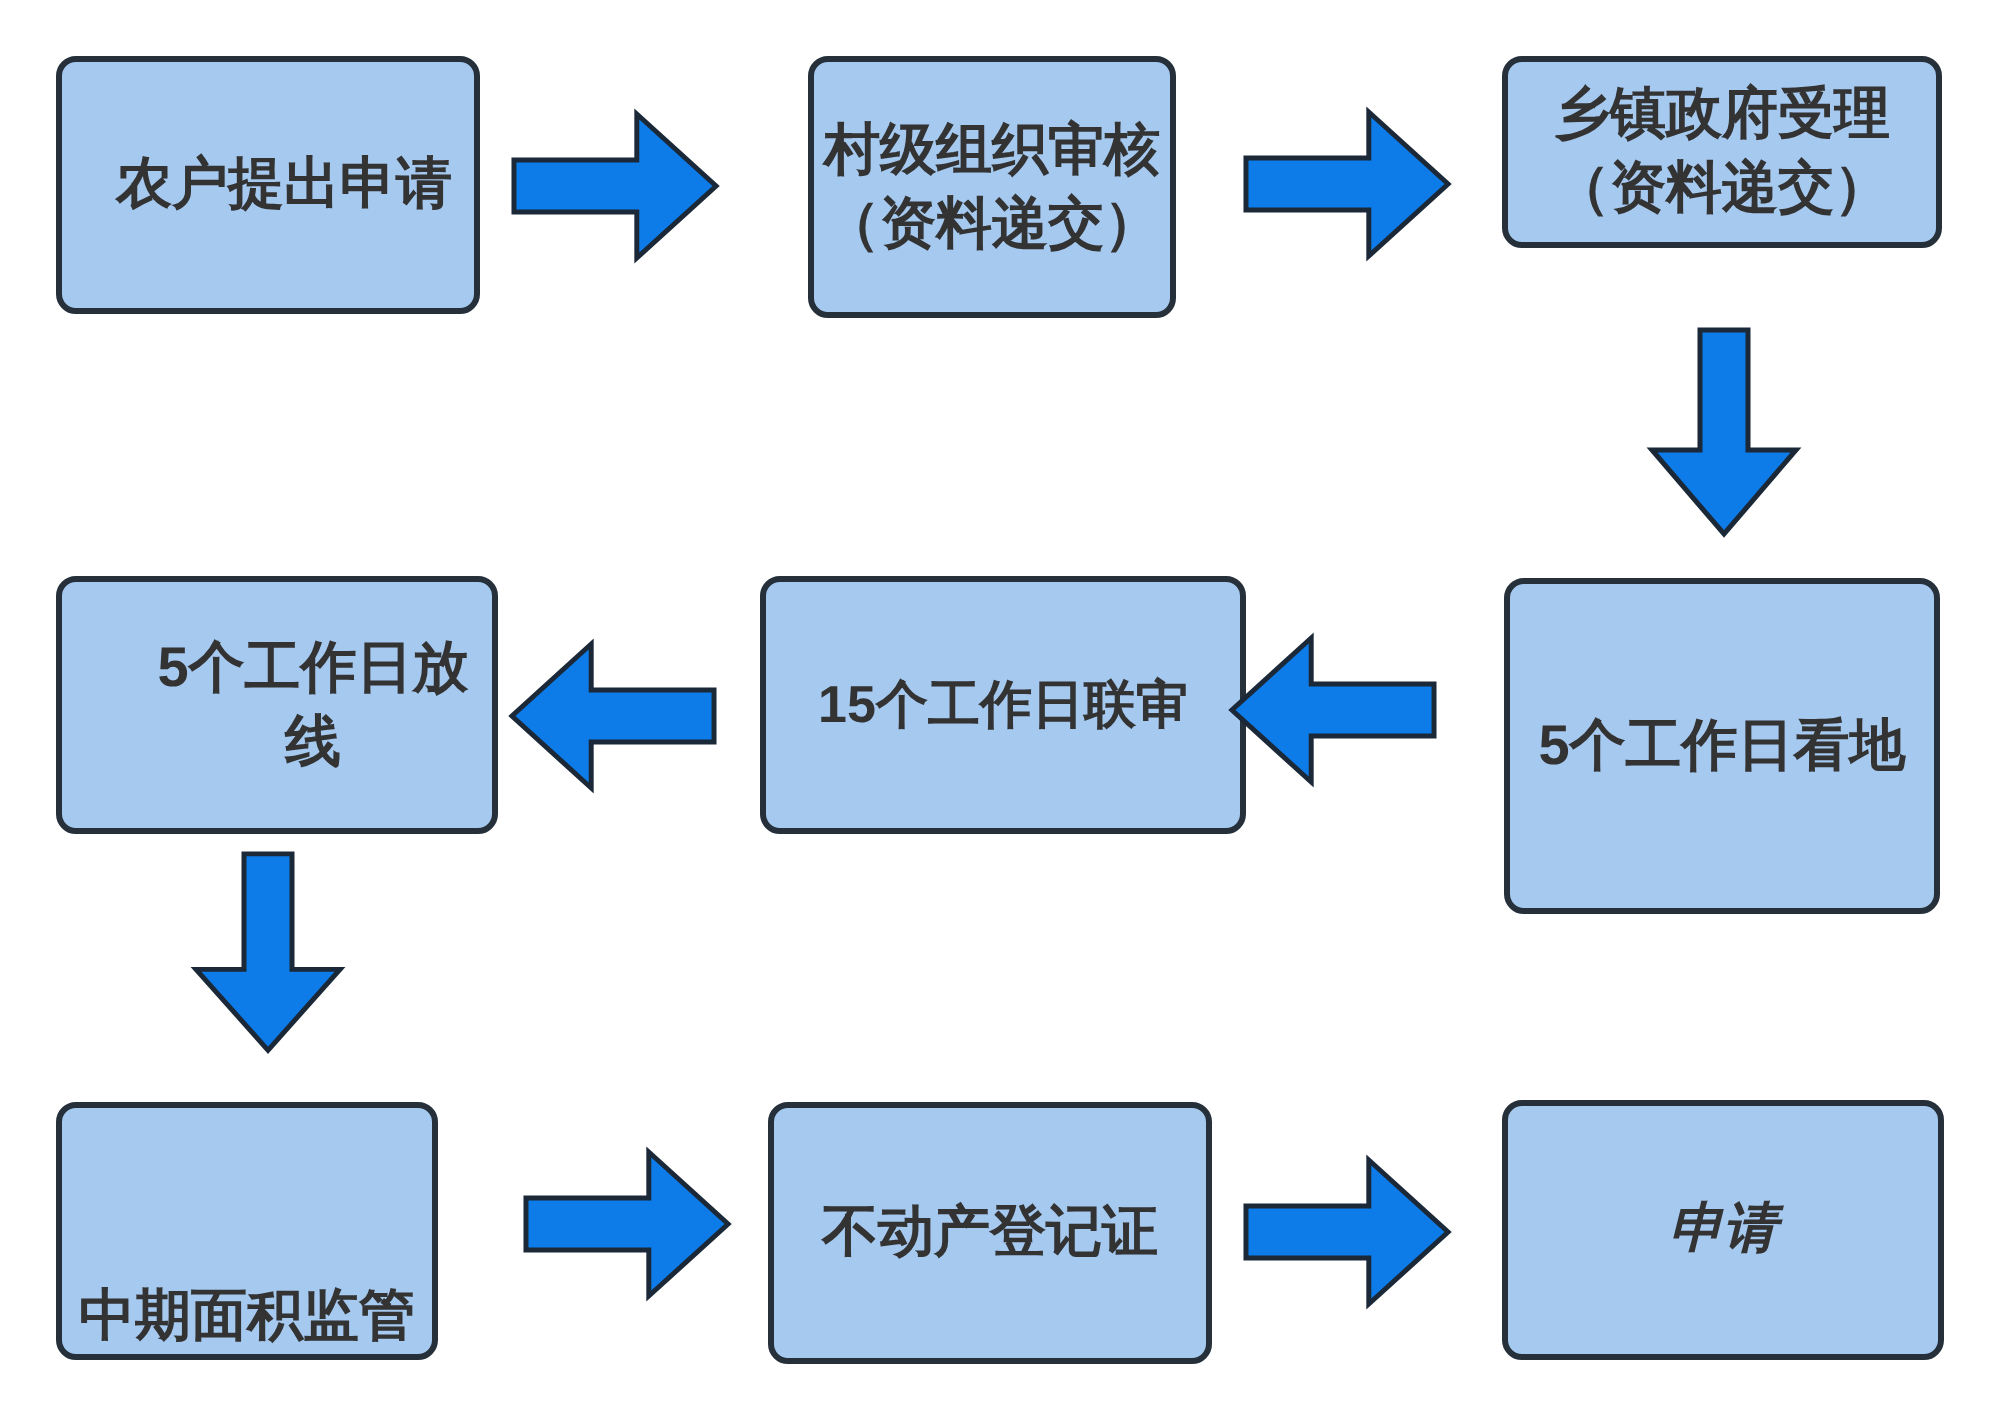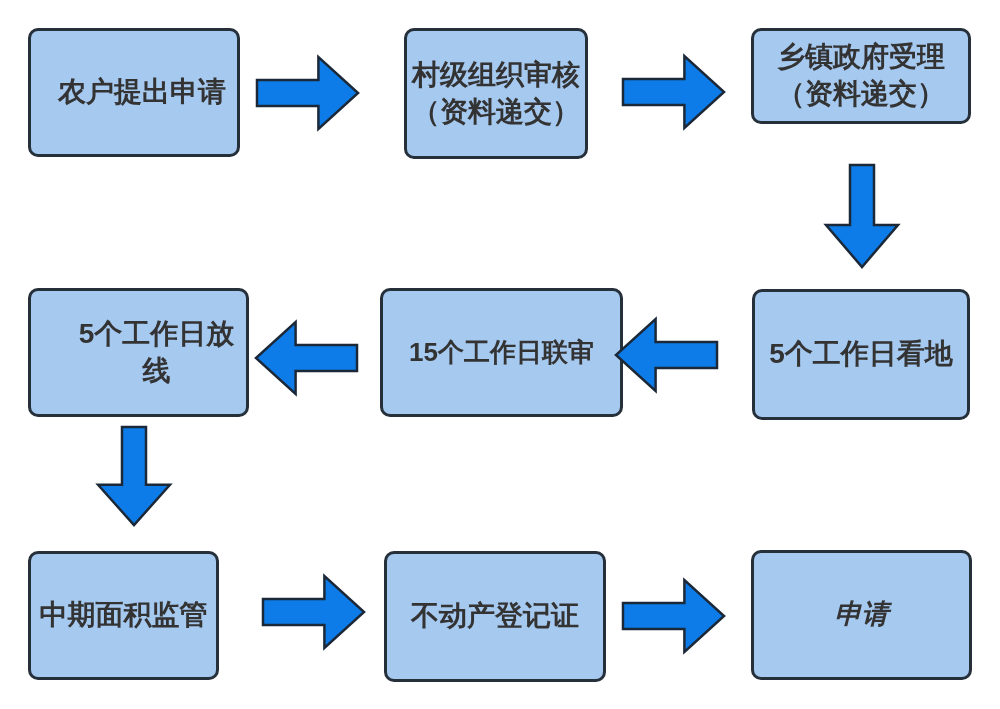--- a/index.html
+++ b/index.html
@@ -23,24 +23,24 @@
     font-weight:bold;
     font-size:28px;
     color:#333333;
     text-align:center;
     line-height:1.32;
   }
   .node .nline{display:block;}
   .n1{left:28px;  top:28px;  width:212px; height:129px;padding-left:16px;}
   .n2{left:360px; top:28px;  width:184px; height:131px;margin-left:44px;}
   .n3{left:751px; top:28px;  width:220px; height:96px;}
-  .n4{left:752px; top:289px; width:218px; height:131px;align-items:center;}
+  .n4{left:752px; top:289px; width:218px; height:168px;align-items:center;}
   .n5{left:380px; top:288px; width:243px; height:129px; font-size:26px;}
   .n6{left:28px;  top:288px; width:221px; height:129px;padding-left:36px;}
-  .n7{left:28px;  top:551px; width:191px; height:129px;}
+  .n7{left:28px;  top:551px; width:191px; height:129px;justify-content:flex-end;}
   .n8{left:384px; top:551px; width:222px; height:131px;}
   .n9{left:751px; top:550px; width:221px; height:130px; font-size:27px;font-style:italic;}
   .arrow{position:absolute;}
   .arrow svg{display:block;width:100%;height:100%;}
   .a1{left:255px; top:53px;  width:106px; height:80px;}
   .a2{left:621px; top:52px;  width:106px; height:80px;}
   .a3{left:822px; top:163px; width:80px;  height:107px;}
   .a4{left:613px; top:315px; width:106px; height:80px; transform:scaleX(-1);}
   .a5{left:253px; top:318px; width:106px; height:80px; transform:scaleX(-1);}
   .a6{left:94px;  top:425px; width:80px;  height:103px;}

